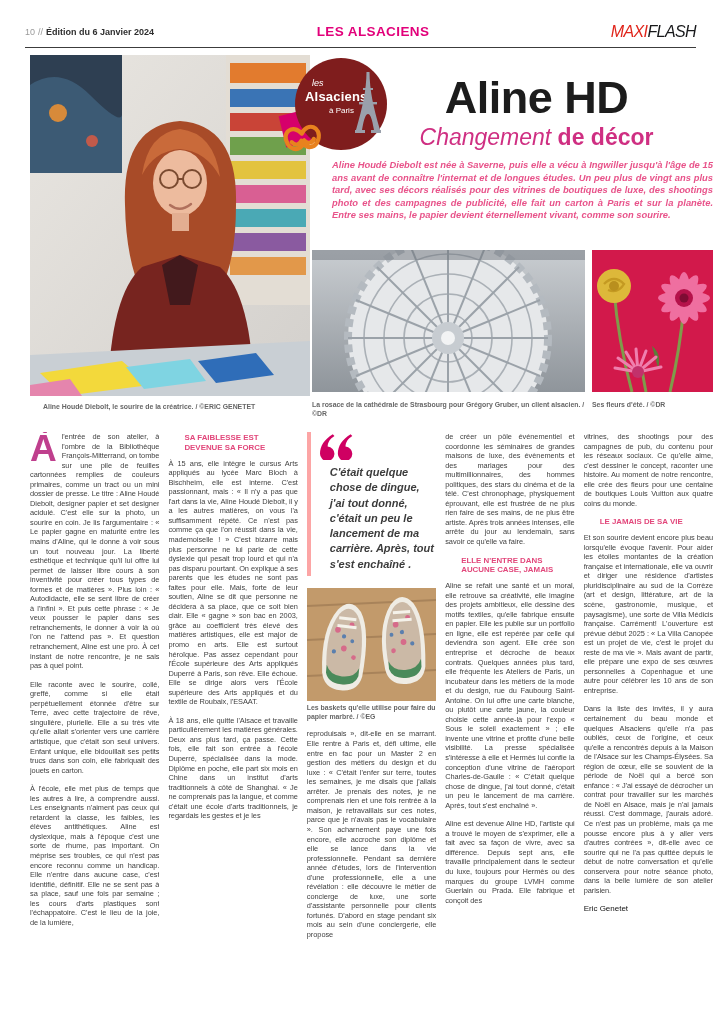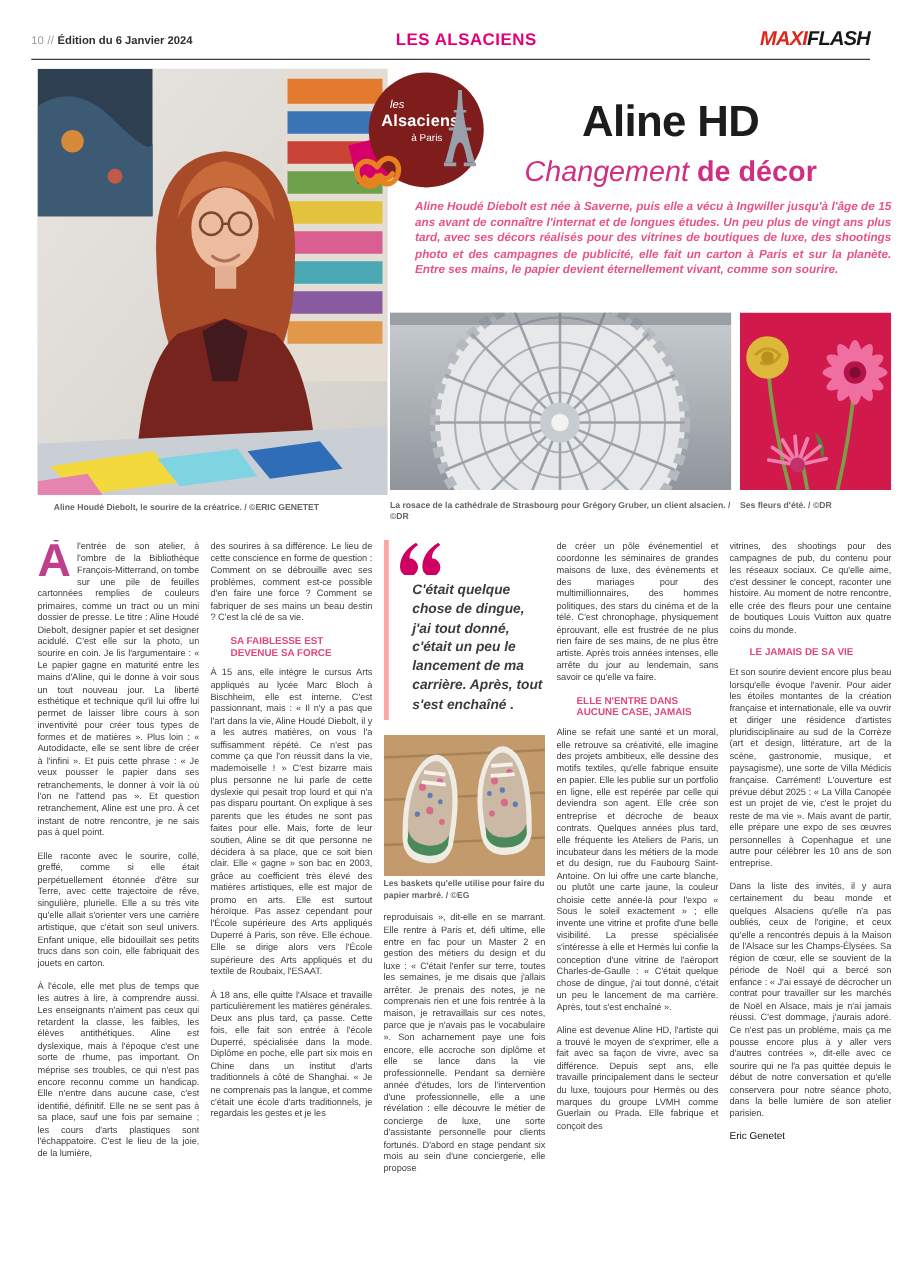--- a/index.html
+++ b/index.html
@@ -8,21 +8,21 @@
     position: relative; overflow: hidden; background: #ffffff;
     font-family: "Liberation Sans", "DejaVu Sans", sans-serif;
     -webkit-font-smoothing: antialiased;
   }
   
   .header { position: absolute; left: 25px; top: 24px; width: 671px; height: 20px; }
   .edition-line { position: absolute; left: 0; top: 3px; font-size: 9px; color: #2f2f2f; font-weight: 700; }
   .edition-line .pgnum { color: #9a9a9a; font-weight: 400; margin-right: 3px; }
   .edition-line .slashes { color: #9a9a9a; font-weight: 400; margin-right: 3px; }
   .section-title { position: absolute; left: 348px; top: 0; transform: translateX(-50%); font-size: 13.5px; font-weight: 800; color: #e2007a; letter-spacing: .4px; }
-  .brand { position: absolute; right: 0; top: -1px; font-size: 16px; font-weight: 700; letter-spacing: -.6px; font-style: italic; }
+  .brand { position: absolute; right: 0; top: -1px; font-size: 16px; font-weight: 400; letter-spacing: -.6px; font-style: italic; }
   .brand .maxi { color: #e0251b; }
   .brand .flash { color: #17181a; }
   .header-rule { position: absolute; left: 25px; top: 47px; width: 671px; border-top: 1.7px solid #3c3c3c; }
 
   
   .photo { position: absolute; overflow: hidden; background: #d8d8d8; }
   .photo svg { display: block; width: 100%; height: 100%; }
   .portrait { left: 30px; top: 55px; width: 280px; height: 341px; }
   .rosace   { left: 312px; top: 250px; width: 273px; height: 142px; }
   .flowers  { left: 592px; top: 250px; width: 121px; height: 142px; }
@@ -37,21 +37,21 @@
   .badge .square { position: absolute; left: 1px; top: 54px; width: 32px; height: 32px; background: #d6006b; transform: rotate(-14deg); }
   .badge .circle { position: absolute; left: 14px; top: 0; width: 92px; height: 92px; border-radius: 50%; background: #7f1d1d; color: #fff; }
   .badge .b-les { position: absolute; left: 17px; top: 20px; font-size: 9px; font-style: italic; }
   .badge .b-als { position: absolute; left: 10px; top: 31px; font-size: 13px; font-weight: 800; letter-spacing: .2px; }
   .badge .b-paris { position: absolute; left: 34px; top: 48px; font-size: 8px; }
   .badge .tower { position: absolute; left: 60px; top: 14px; width: 26px; height: 64px; }
   .badge .pretzel { position: absolute; left: 0px; top: 60px; width: 42px; height: 34px; transform: rotate(-8deg); }
 
   
   .title-block { position: absolute; left: 360px; top: 74px; width: 353px; text-align: center; }
-  .main-title { font-size: 35px; line-height: 48px; font-weight: 800; color: #1c1c1c; letter-spacing: -.5px; }
+  .main-title { font-size: 45px; line-height: 48px; font-weight: 800; color: #1c1c1c; letter-spacing: -.5px; }
   .subtitle { margin-top: 2px; font-size: 23px; color: #cf2f82; }
   .subtitle .sub-i { font-style: italic; font-weight: 500; }
   .subtitle .sub-b { font-weight: 800; }
 
   
   .standfirst { position: absolute; left: 332px; top: 159px; width: 381px; font-size: 9.4px; line-height: 12.6px; font-weight: 700; font-style: italic; color: #e8538a; text-align: justify; }
 
   
   .body-cols { position: absolute; left: 30px; top: 432px; width: 683px; height: 586px; display: flex; gap: 9px; overflow: hidden; }
   .col { flex: 1 1 0; overflow: hidden; }
@@ -244,21 +244,20 @@
 
 <div class="body-cols">
 
   <div class="col">
     <p class="p"><span class="dropcap">À</span><span>l'entrée de son atelier, à l'ombre de la Bibliothèque François-Mitterrand, on tombe sur une pile de feuilles cartonnées remplies de couleurs primaires, comme un tract ou un mini dossier de presse. Le titre : Aline Houdé Diebolt, designer papier et set designer acidulé. C'est elle sur la photo, un sourire en coin. Je lis l'argumentaire : « Le papier gagne en maturité entre les mains d'Aline, qui le donne à voir sous un tout nouveau jour. La liberté esthétique et technique qu'il lui offre lui permet de laisser libre cours à son inventivité pour créer tous types de formes et de matières ». Plus loin : « Autodidacte, elle se sent libre de créer à l'infini ». Et puis cette phrase : « Je veux pousser le papier dans ses retranchements, le donner à voir là où l'on ne l'attend pas ». Et question retranchement, Aline est une pro. À cet instant de notre rencontre, je ne sais pas à quel point.</span></p>
     <p class="p">Elle raconte avec le sourire, collé, greffé, comme si elle était perpétuellement étonnée d'être sur Terre, avec cette trajectoire de rêve, singulière, plurielle. Elle a su très vite qu'elle allait s'orienter vers une carrière artistique, que c'était son seul univers. Enfant unique, elle bidouillait ses petits trucs dans son coin, elle fabriquait des jouets en carton.</p>
     <p class="p">À l'école, elle met plus de temps que les autres à lire, à comprendre aussi. Les enseignants n'aiment pas ceux qui retardent la classe, les faibles, les élèves antithétiques. Aline est dyslexique, mais à l'époque c'est une sorte de rhume, pas important. On méprise ses troubles, ce qui n'est pas encore reconnu comme un handicap. Elle n'entre dans aucune case, c'est identifié, définitif. Elle ne se sent pas à sa place, sauf une fois par semaine ; les cours d'arts plastiques sont l'échappatoire. C'est le lieu de la joie, de la lumière,</p>
   </div>
 
   <div class="col">
-    <p class="p">des sourires à sa différence. Le lieu de cette conscience en forme de question : Comment on se débrouille avec ses problèmes, comment est-ce possible d'en faire une force ? Comment se fabriquer de ses mains un beau destin ? C'est la clé de sa vie.</p>
     <div class="h">SA FAIBLESSE EST DEVENUE SA FORCE</div>
     <p class="p">À 15 ans, elle intègre le cursus Arts appliqués au lycée Marc Bloch à Bischheim, elle est interne. C'est passionnant, mais : « Il n'y a pas que l'art dans la vie, Aline Houdé Diebolt, il y a les autres matières, on vous l'a suffisamment répété. Ce n'est pas comme ça que l'on réussit dans la vie, mademoiselle ! » C'est bizarre mais plus personne ne lui parle de cette dyslexie qui pesait trop lourd et qui n'a pas disparu pourtant. On explique à ses parents que les études ne sont pas faites pour elle. Mais, forte de leur soutien, Aline se dit que personne ne décidera à sa place, que ce soit bien clair. Elle « gagne » son bac en 2003, grâce au coefficient très élevé des matières artistiques, elle est major de promo en arts. Elle est surtout héroïque. Pas assez cependant pour l'École supérieure des Arts appliqués Duperré à Paris, son rêve. Elle échoue. Elle se dirige alors vers l'École supérieure des Arts appliqués et du textile de Roubaix, l'ESAAT.</p>
     <p class="p">À 18 ans, elle quitte l'Alsace et travaille particulièrement les matières générales. Deux ans plus tard, ça passe. Cette fois, elle fait son entrée à l'école Duperré, spécialisée dans la mode. Diplôme en poche, elle part six mois en Chine dans un institut d'arts traditionnels à côté de Shanghai. « Je ne comprenais pas la langue, et comme c'était une école d'arts traditionnels, je regardais les gestes et je les</p>
   </div>
 
   <div class="col">
     <div class="quote-block">
       <div class="quote-mark">
         <svg viewBox="0 0 40 30" fill="#cf0062">
           <path d="M15 0 C5 6 0 14 0 23 a8.5 8.5 0 1 0 9 -8.5 c.2 -5 2.5 -9 8 -12.5 Z"></path>

